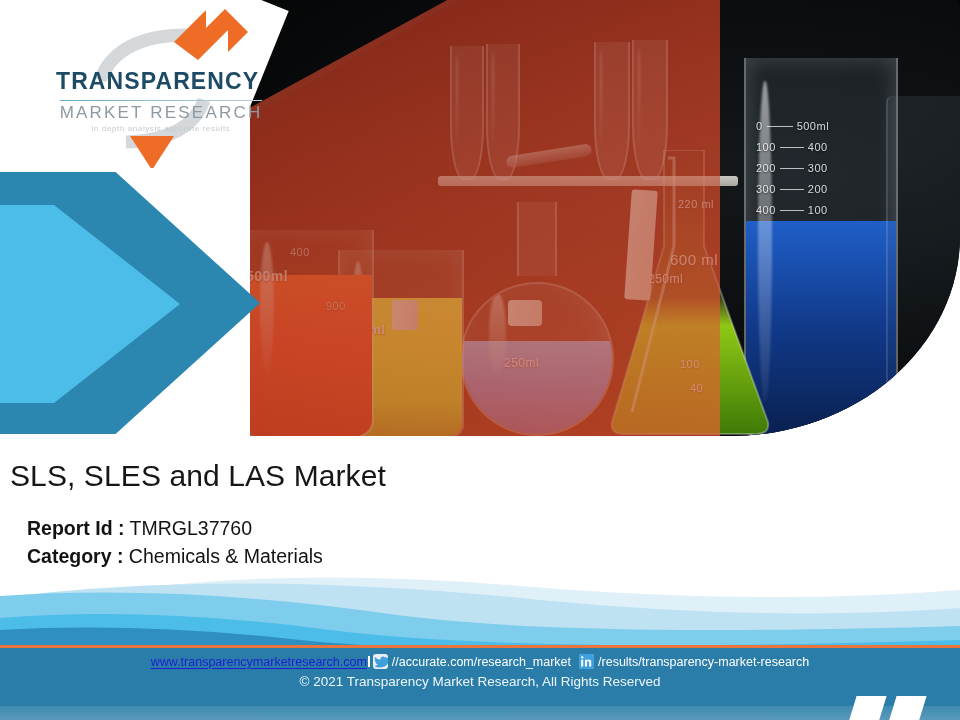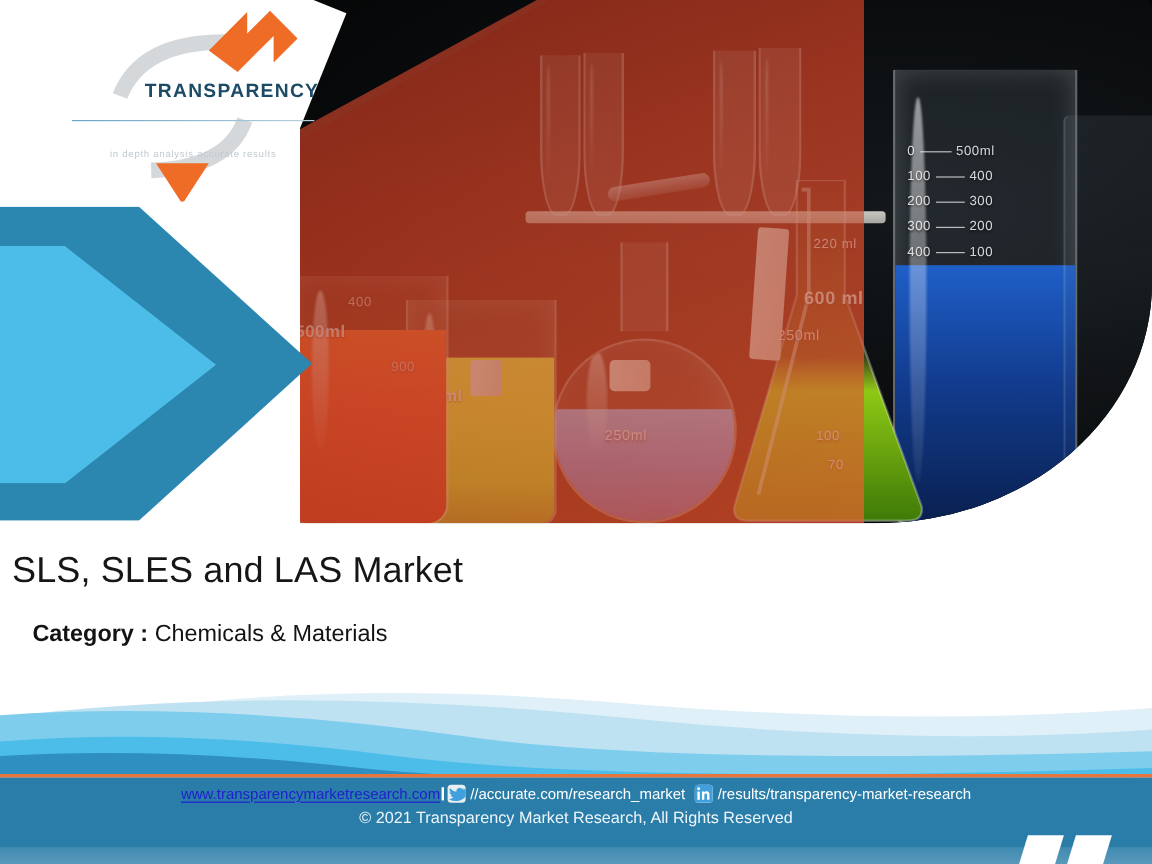--- a/index.html
+++ b/index.html
@@ -96,22 +96,22 @@
   .copy{position:absolute;left:0;top:26px;width:960px;text-align:center;
         font-size:13.5px;color:#eef6fb;}
   .quote{position:absolute;right:24px;top:48px;width:106px;height:30px;}
   .quote i{position:absolute;top:0;width:30px;height:30px;background:#ffffff;
         transform:skewX(-17deg);}
   .quote i.a{left:22px;} .quote i.b{left:62px;}
 
   
   .logo{position:absolute;left:22px;top:8px;width:260px;height:160px;}
   .logo svg{position:absolute;left:0;top:0;}
-  .logo .l1{position:absolute;left:34px;top:60px;width:210px;text-align:right;
-        font-size:16px;font-weight:700;color:#1d4b66;letter-spacing:1.1px;
+  .logo .l1{position:absolute;left:34px;top:60px;width:210px;text-align:left;
+        font-size:23px;font-weight:700;color:#1d4b66;letter-spacing:1.1px;
         font-family:"Liberation Sans",sans-serif;}
   .logo .rule{position:absolute;left:38px;top:92px;width:202px;height:1px;
         background:linear-gradient(90deg,#6aa6c6,#b9cfdc);}
   .logo .l2{position:absolute;left:34px;top:95px;width:210px;text-align:center;
         font-size:17px;color:#8d9aa2;letter-spacing:2.2px;font-weight:400;}
   .logo .l3{position:absolute;left:34px;top:116px;width:210px;text-align:center;
         font-size:8px;color:#c2cbd1;letter-spacing:.6px;}
 </style>
 </head>
 <body>
@@ -180,22 +180,22 @@
             <stop offset="0.62" stop-color="#8ec815"></stop>
             <stop offset="1" stop-color="#3f7a07"></stop>
           </linearGradient>
         </defs>
         <path d="M58 0 L98 0 L98 96 L162 272 Q164 284 150 284 L18 284 Q4 284 6 272 L58 96 Z" fill="url(#grn)" stroke="rgba(255,255,255,.30)" stroke-width="2"></path>
         <path d="M62 8 L68 8 L68 96 L26 262" fill="none" stroke="rgba(255,255,255,.45)" stroke-width="3"></path>
       </svg>
       <div class="marks" style="left:398px;top:272px;font-size:12px;"><span>250ml</span></div>
       <div class="marks" style="left:428px;top:198px;font-size:11px;"><span>220 ml</span></div>
       <div class="marks" style="left:430px;top:358px;font-size:11px;"><span>100</span></div>
-      <div class="marks" style="left:440px;top:382px;font-size:11px;"><span>70</span></div>
-      <div class="marks" style="left:420px;top:240px;font-size:15px;font-weight:700;"><span>600 ml</span></div>
+      <div class="marks" style="left:440px;top:382px;font-size:11px;"><span>40</span></div>
+      <div class="marks" style="left:420px;top:251px;font-size:15px;font-weight:400;"><span>600 ml</span></div>
       <div class="stopper" style="left:378px;top:190px;width:26px;height:110px;transform:rotate(4deg);"></div>
 
       <div class="flask" style="left:210px;top:202px;width:150px;height:234px;">
         <div class="neck" style="top:0;height:74px;background:rgba(190,210,225,.14);"></div>
         <div class="bulb" style="background:rgba(190,212,228,.10);">
           <div class="liq" style="height:62%;
                background:linear-gradient(180deg,#3fa9ea 0%,#1577c9 50%,#0b4c92 100%);"></div>
           <div class="glint" style="left:18%;width:11%;height:55%;"></div>
         </div>
       </div>
@@ -245,25 +245,30 @@
       <path d="M78 72 Q96 26 168 27" fill="none" stroke="#d5d8da" stroke-width="13" stroke-linecap="butt"></path>
 
       <path d="M176 52 L206 22 L206 44 L226 24 L203 1 L184 20 L184 2 L152 34 Z" fill="#ef6c26"></path>
 
       <path d="M182 92 Q168 132 104 134" fill="none" stroke="#d5d8da" stroke-width="13"></path>
 
       <path d="M108 128 L152 128 L130 162 Z" fill="#ef6c26"></path>
     </svg>
     <div class="l1">TRANSPARENCY</div>
     <div class="rule"></div>
+    <div class="l2">MARKET RESEARCH</div>
     <div class="l3">in depth analysis accurate results</div>
   </div>
 
   <div class="title">SLS, SLES and LAS Market</div>
   <div class="meta">
+    <div>
+      <b>Report Id :</b>
+      <span>TMRGL37760</span>
+    </div>
     <div>
       <b>Category :</b>
       <span>Chemicals &amp; Materials</span>
     </div>
   </div>
 
   <div class="waves">
     <svg width="960" height="92" viewBox="0 0 960 92" preserveAspectRatio="none">
       <path d="M0 58 Q210 4 520 30 Q760 50 960 34 L960 92 L0 92 Z" fill="#dff0f9"></path>
       <path d="M0 42 Q230 12 540 44 Q770 66 960 52 L960 92 L0 92 Z" fill="#bfe2f2"></path>

